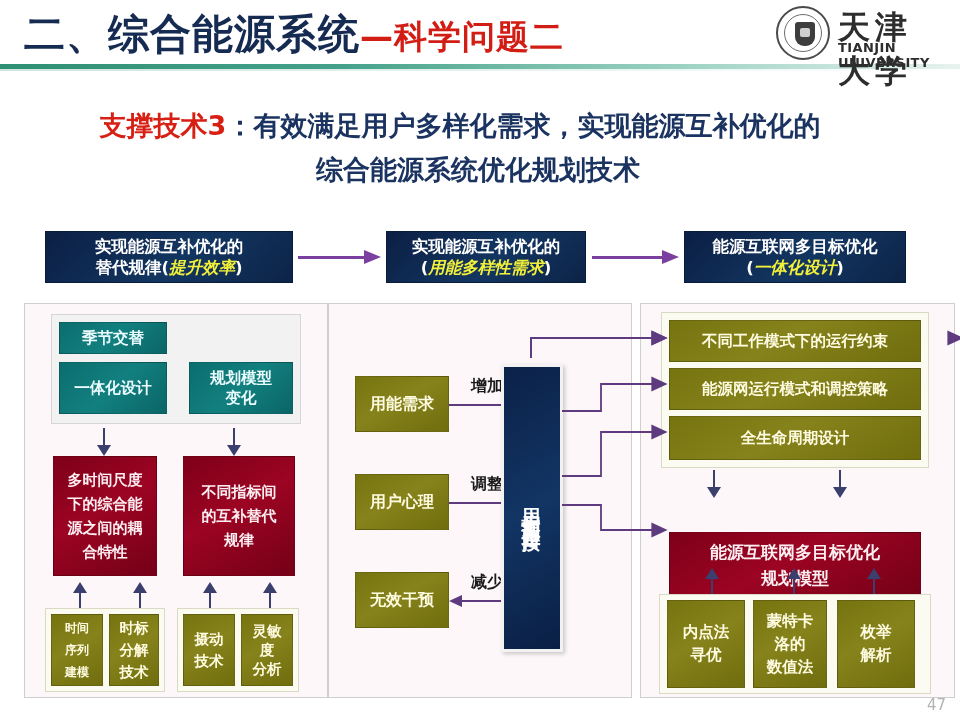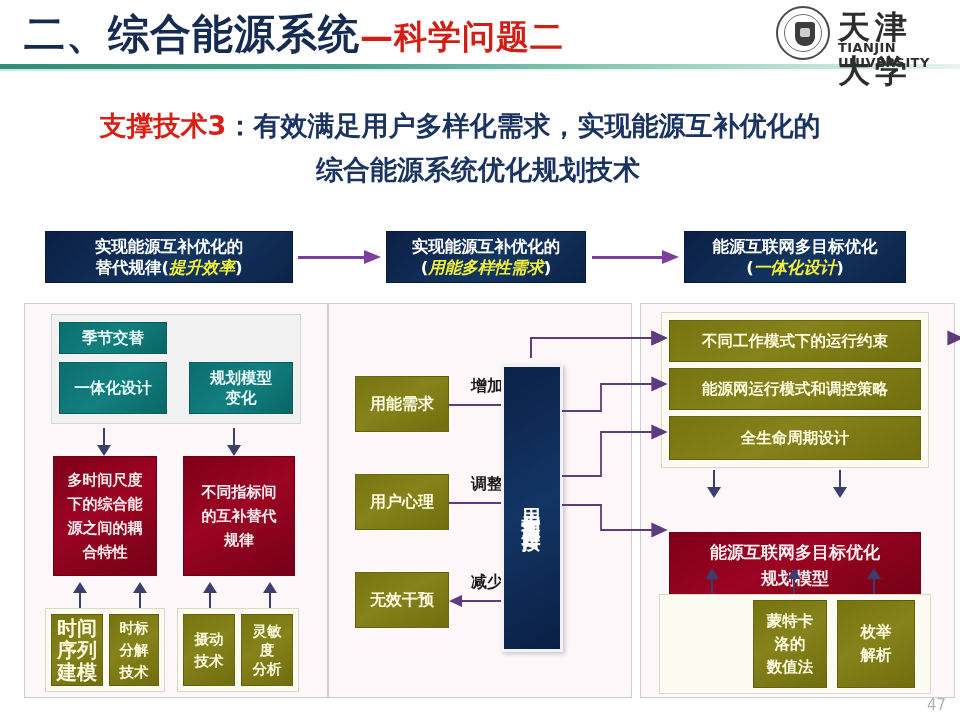--- a/index.html
+++ b/index.html
@@ -250,21 +250,21 @@
         <div class="stem" style="top:10px; height:18px;"></div>
     </div>
     <div class="varrow" style="left:238px; top:278px; height:28px;">
       <div class="tipu"></div>
         <div class="stem" style="top:10px; height:18px;"></div>
     </div>
 
     <div class="grp-light" style="left:20px; top:304px; width:120px; height:84px;"></div>
     <div class="grp-light" style="left:152px; top:304px; width:122px; height:84px;"></div>
 
-    <div class="node olive" style="left:26px; top:310px; width:52px; height:72px; font-size:20px; white-space:pre-line; line-height:22px;">时间
+    <div class="node olive" style="left:26px; top:310px; width:52px; height:72px; font-size:12px; white-space:pre-line; line-height:22px;">时间
 序列
 建模</div>
     <div class="node olive" style="left:84px; top:310px; width:50px; height:72px; font-size:14.5px; white-space:pre-line; line-height:22px;">时标
 分解
 技术</div>
     <div class="node olive" style="left:158px; top:310px; width:52px; height:72px; font-size:14.5px; white-space:pre-line; line-height:22px;">摄动
 技术</div>
     <div class="node olive" style="left:216px; top:310px; width:52px; height:72px; font-size:14.5px; white-space:pre-line; line-height:19px;">灵敏
 度
 分析</div>
@@ -324,20 +324,22 @@
       <div class="tipu"></div>
         <div class="stem" style="top:10px; height:18px;"></div>
     </div>
     <div class="varrow" style="left:226px; top:264px; height:28px;">
       <div class="tipu"></div>
         <div class="stem" style="top:10px; height:18px;"></div>
     </div>
 
     <div class="grp-light" style="left:18px; top:290px; width:272px; height:100px;"></div>
 
+    <div class="node olive" style="left:26px; top:296px; width:78px; height:88px; font-size:15.5px; white-space:pre-line; line-height:23px;">内点法
+寻优</div>
     <div class="node olive" style="left:112px; top:296px; width:74px; height:88px; font-size:15.5px; white-space:pre-line; line-height:23px;">蒙特卡
 洛的
 数值法</div>
     <div class="node olive" style="left:196px; top:296px; width:78px; height:88px; font-size:15.5px; white-space:pre-line; line-height:23px;">枚举
 解析</div>
   </div>
 
   <svg class="conn">
     <defs>
       <marker id="ah" markerWidth="9" markerHeight="9" refX="7" refY="4.2" orient="auto">

